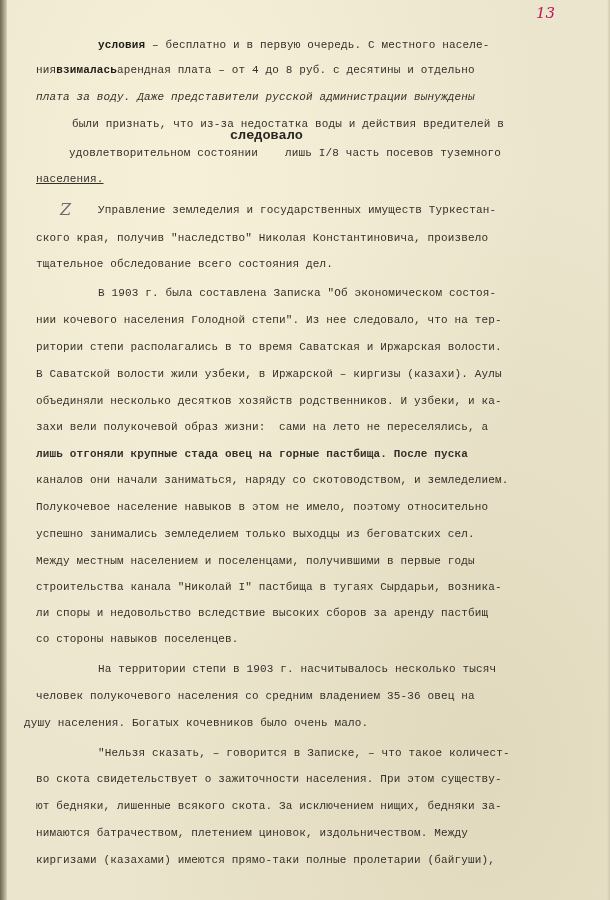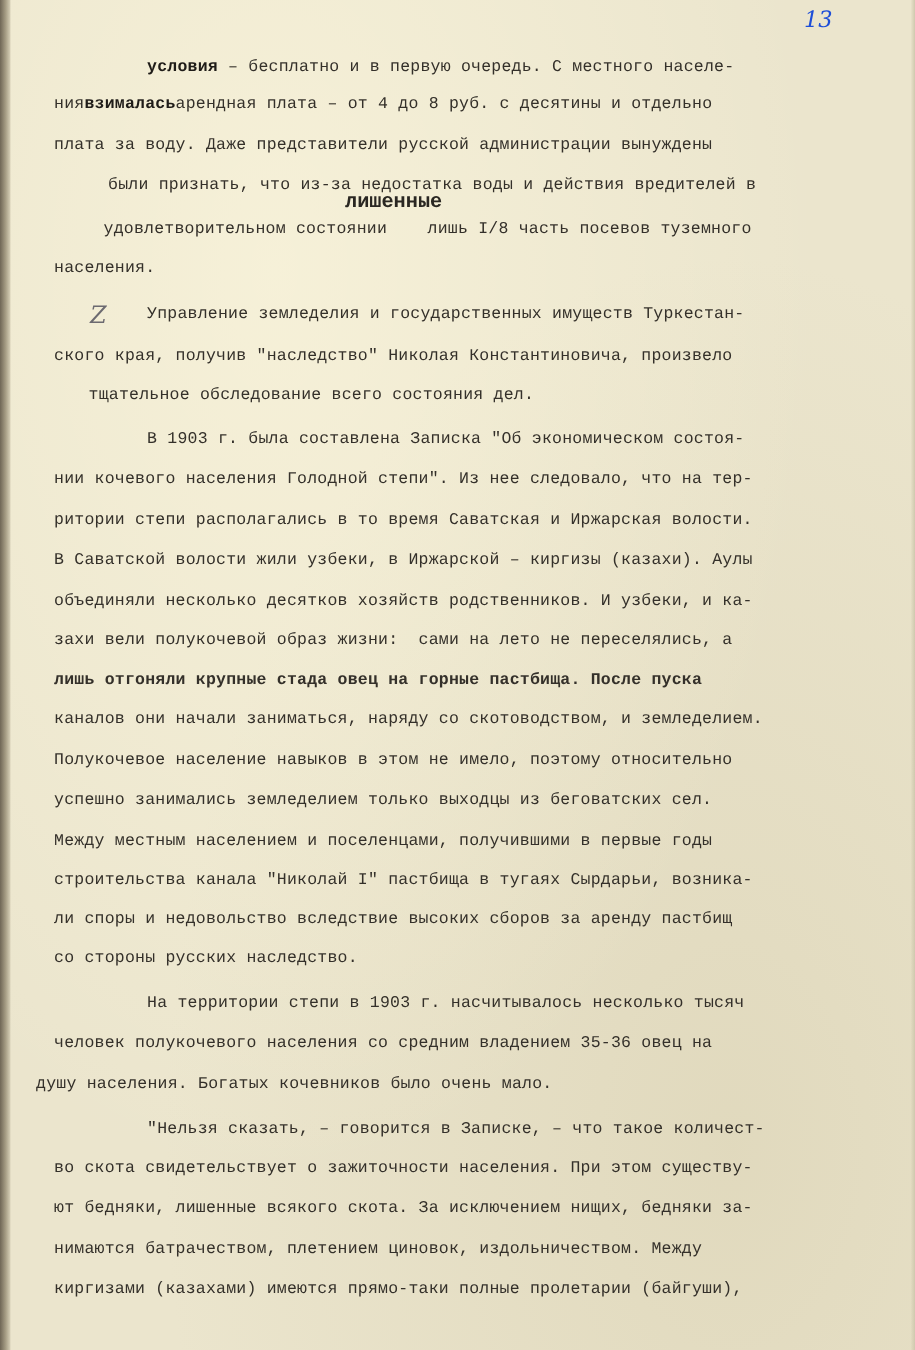--- a/index.html
+++ b/index.html
@@ -21,21 +21,21 @@
       position: absolute; left: 0; top: 0; width: 7px; height: 900px;
       background: linear-gradient(to right, #6f6656 0%, #a79e86 55%, #d8d1b9 100%);
     }
     .right-edge {
       position: absolute; right: 0; top: 0; width: 3px; height: 900px;
       background: linear-gradient(to left, #cfc8ae, rgba(0,0,0,0));
     }
     .page-number {
       position: absolute; left: 536px; top: 4px;
       font-family: "DejaVu Serif", serif; font-style: italic;
-      font-size: 15px; color: #1d4ed8; letter-spacing: 0px;
+      font-size: 15px; color: #be185d; letter-spacing: 0px;
     }
     .line {
       position: absolute; white-space: pre;
       font-size: 11px; letter-spacing: 0.15px;
       line-height: 18px; color: #34302a;
     }
     .line .bold { font-weight: bold; color: #1f1c18; }
     .insert {
       position: absolute; left: 230px; top: 128px;
       font-size: 13.5px; font-weight: bold; color: #2a2722;
@@ -48,48 +48,48 @@
   </style>
 </head>
 <body>
 
 <div class="paper"></div>
 <div class="binding"></div>
 <div class="right-edge"></div>
 
 <div class="page-number">13</div>
 
-<div class="insert">лишенные</div>
+<div class="insert">следовало</div>
 
 <span class="hand-mark" style="left:60px; top:200px;">Z</span>
 
 <div id="text-body">
     <div class="line" style="top: 36px; left: 98px;"><span class="bold">условия</span><span> – бесплатно и в первую очередь. С местного населе-</span></div>
     <div class="line" style="top: 61px; left: 36px;"><span>ния</span><span class="bold">взималась</span><span>арендная плата – от 4 до 8 руб. с десятины и отдельно</span></div>
-    <div class="line" style="top: 88px; left: 36px;"><span>плата за воду. Даже представители русской администрации вынуждены</span></div>
+    <div class="line" style="top: 88px; left: 36px; font-style: italic;"><span>плата за воду. Даже представители русской администрации вынуждены</span></div>
     <div class="line" style="top: 115px; left: 36px; margin-left: 36px;"><span>были признать, что из-за недостатка воды и действия вредителей в</span></div>
     <div class="line" style="top: 144px; left: 36px; margin-left: 33px;"><span>удовлетворительном состоянии    лишь I/8 часть посевов туземного</span></div>
-    <div class="line" style="top: 170px; left: 36px;"><span>населения.</span></div>
+    <div class="line" style="top: 170px; left: 36px; text-decoration: underline;"><span>населения.</span></div>
     <div class="line" style="top: 201px; left: 98px;"><span>Управление земледелия и государственных имуществ Туркестан-</span></div>
     <div class="line" style="top: 229px; left: 36px;"><span>ского края, получив "наследство" Николая Константиновича, произвело</span></div>
-    <div class="line" style="top: 255px; left: 36px; margin-left: 23px;"><span>тщательное обследование всего состояния дел.</span></div>
+    <div class="line" style="top: 255px; left: 36px;"><span>тщательное обследование всего состояния дел.</span></div>
     <div class="line" style="top: 284px; left: 98px;"><span>В 1903 г. была составлена Записка "Об экономическом состоя-</span></div>
     <div class="line" style="top: 311px; left: 36px;"><span>нии кочевого населения Голодной степи". Из нее следовало, что на тер-</span></div>
     <div class="line" style="top: 338px; left: 36px;"><span>ритории степи располагались в то время Саватская и Иржарская волости.</span></div>
     <div class="line" style="top: 365px; left: 36px;"><span>В Саватской волости жили узбеки, в Иржарской – киргизы (казахи). Аулы</span></div>
     <div class="line" style="top: 392px; left: 36px;"><span>объединяли несколько десятков хозяйств родственников. И узбеки, и ка-</span></div>
     <div class="line" style="top: 418px; left: 36px;"><span>захи вели полукочевой образ жизни:  сами на лето не переселялись, а</span></div>
     <div class="line" style="top: 445px; left: 36px; font-weight: bold;"><span>лишь отгоняли крупные стада овец на горные пастбища. После пуска</span></div>
     <div class="line" style="top: 471px; left: 36px;"><span>каналов они начали заниматься, наряду со скотоводством, и земледелием.</span></div>
     <div class="line" style="top: 498px; left: 36px;"><span>Полукочевое население навыков в этом не имело, поэтому относительно</span></div>
     <div class="line" style="top: 525px; left: 36px;"><span>успешно занимались земледелием только выходцы из беговатских сел.</span></div>
     <div class="line" style="top: 552px; left: 36px;"><span>Между местным населением и поселенцами, получившими в первые годы</span></div>
     <div class="line" style="top: 578px; left: 36px;"><span>строительства канала "Николай I" пастбища в тугаях Сырдарьи, возника-</span></div>
     <div class="line" style="top: 604px; left: 36px;"><span>ли споры и недовольство вследствие высоких сборов за аренду пастбищ</span></div>
-    <div class="line" style="top: 630px; left: 36px;"><span>со стороны русских наследство.</span></div>
+    <div class="line" style="top: 630px; left: 36px;"><span>со стороны навыков поселенцев.</span></div>
     <div class="line" style="top: 660px; left: 98px;"><span>На территории степи в 1903 г. насчитывалось несколько тысяч</span></div>
     <div class="line" style="top: 687px; left: 36px; text-align: right;"><span>человек полукочевого населения со средним владением 35-36 овец на</span></div>
     <div class="line" style="top: 714px; left: 24px;"><span>душу населения. Богатых кочевников было очень мало.</span></div>
     <div class="line" style="top: 744px; left: 98px;"><span>"Нельзя сказать, – говорится в Записке, – что такое количест-</span></div>
     <div class="line" style="top: 770px; left: 36px;"><span>во скота свидетельствует о зажиточности населения. При этом существу-</span></div>
     <div class="line" style="top: 797px; left: 36px;"><span>ют бедняки, лишенные всякого скота. За исключением нищих, бедняки за-</span></div>
     <div class="line" style="top: 824px; left: 36px; font-family: Liberation Mono, monospace;"><span>нимаются батрачеством, плетением циновок, издольничеством. Между</span></div>
     <div class="line" style="top: 851px; left: 36px;"><span>киргизами (казахами) имеются прямо-таки полные пролетарии (байгуши),</span></div>
   </div>
 

